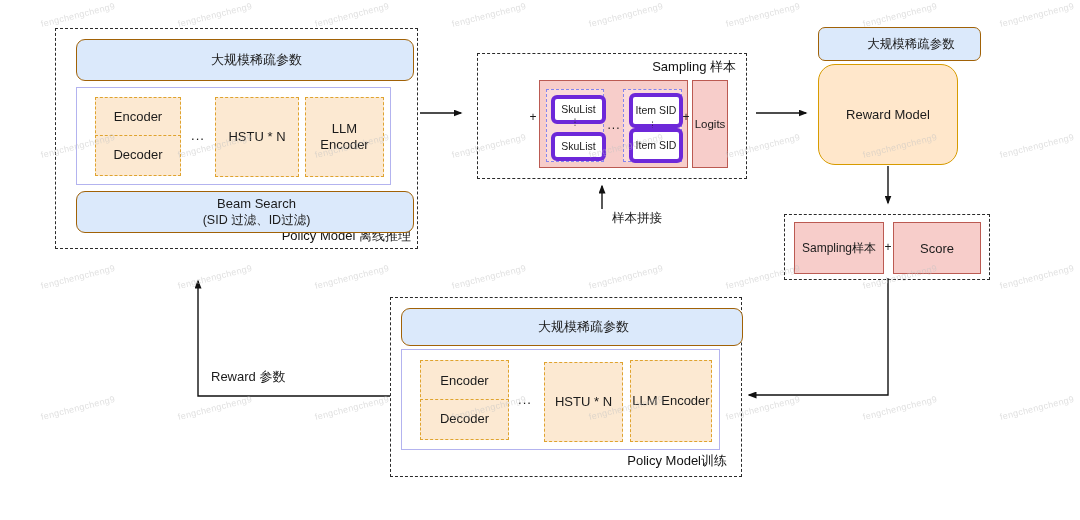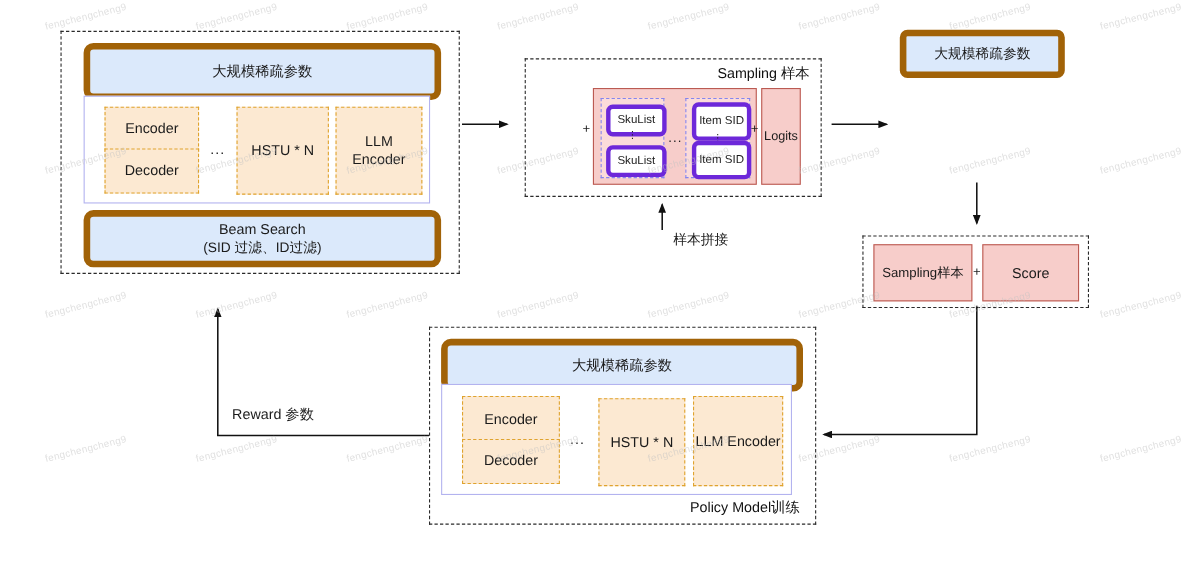--- a/index.html
+++ b/index.html
@@ -9,23 +9,23 @@
   }
   .abs{position:absolute;}
   
   #wm-layer{position:absolute;inset:0;z-index:60;pointer-events:none;}
   .wm{position:absolute;font-size:9px;color:#c2c2c2;opacity:.5;transform:rotate(-14deg);
       letter-spacing:.3px;white-space:nowrap;}
   
   .group{border:1.5px dashed #2a2a2a;background:transparent;}
   .group-label{position:absolute;font-size:13px;font-weight:400;color:#111;white-space:nowrap;}
   
-  .blue-box{background:#dbe9fb;border:6px solid #a16207;border-radius:9px;
+  .blue-box{background:#dbe9fb;border:1px solid #a16207;border-radius:9px;
             display:flex;align-items:center;justify-content:center;text-align:center;
-            font-size:13px;}
+            font-size:13px;padding-left:23px;}
   
   .white-box{background:#ffffff;border:1px solid #b3b3ef;}
   
   .mod{background:#fce9d2;border:1.6px dashed #dfa32e;display:flex;align-items:center;
        justify-content:center;text-align:center;font-size:13px;line-height:1.25;}
   .dots{font-size:13px;letter-spacing:1px;text-align:center;}
   
   .pink{background:#f7cdca;border:1.5px solid #bb5a52;display:flex;align-items:center;
         justify-content:center;text-align:center;}
   
@@ -43,20 +43,21 @@
   .cyl-text{position:absolute;left:0;right:0;top:40px;text-align:center;font-size:13px;}
   .two-line{line-height:17px;font-size:13px;text-align:center;}
   .two-line .sub{font-size:12.5px;}
 </style>
 </head>
 <body>
 
 <div id="canvas">
 
   <div class="abs group" style="left:55px;top:28px;width:361px;height:219px;">
+    <div class="group-label" style="right:6px;bottom:3px;">Policy Model 离线推理</div>
 
     <div class="abs blue-box" style="left:20px;top:10px;width:313px;height:40px;">大规模稀疏参数</div>
 
     <div class="abs white-box" style="left:20px;top:58px;width:313px;height:96px;">
       <div class="abs mod" style="left:18px;top:9px;width:84px;height:39px;">Encoder</div>
       <div class="abs mod" style="left:18px;top:46.5px;width:84px;height:39px;">Decoder</div>
       <div class="abs dots" style="left:110px;top:40px;width:22px;">...</div>
       <div class="abs mod" style="left:138px;top:9px;width:82px;height:78px;">HSTU * N</div>
       <div class="abs mod" style="left:228px;top:9px;width:77px;height:78px;">LLM Encoder</div>
     </div>
@@ -86,20 +87,21 @@
         <div class="vdots" style="top:31px;">⋮</div>
         <div class="chip" style="left:5px;top:38px;width:46px;height:27px;">Item SID</div>
       </div>
     </div>
 
     <div class="plus" style="left:202px;top:56px;width:12px;">+</div>
     <div class="abs pink" style="left:214px;top:26px;width:34px;height:86px;font-size:11.5px;">Logits</div>
   </div>
 
   <div class="abs blue-box" style="left:818px;top:27px;width:138px;height:32px;font-size:12.5px;border-radius:7px;">大规模稀疏参数</div>
+  <div class="abs reward" style="left:818px;top:64px;width:138px;height:99px;">Reward Model</div>
 
   <div class="abs group" style="left:784px;top:214px;width:204px;height:64px;">
     <div class="abs pink" style="left:9px;top:7px;width:88px;height:50px;font-size:12px;">Sampling样本</div>
     <div class="plus" style="left:97px;top:25px;width:12px;">+</div>
     <div class="abs pink" style="left:108px;top:7px;width:86px;height:50px;font-size:13px;">Score</div>
   </div>
 
 
   <div class="abs group" style="left:390px;top:297px;width:350px;height:178px;">
     <div class="group-label" style="right:14px;bottom:6px;">Policy Model训练</div>

